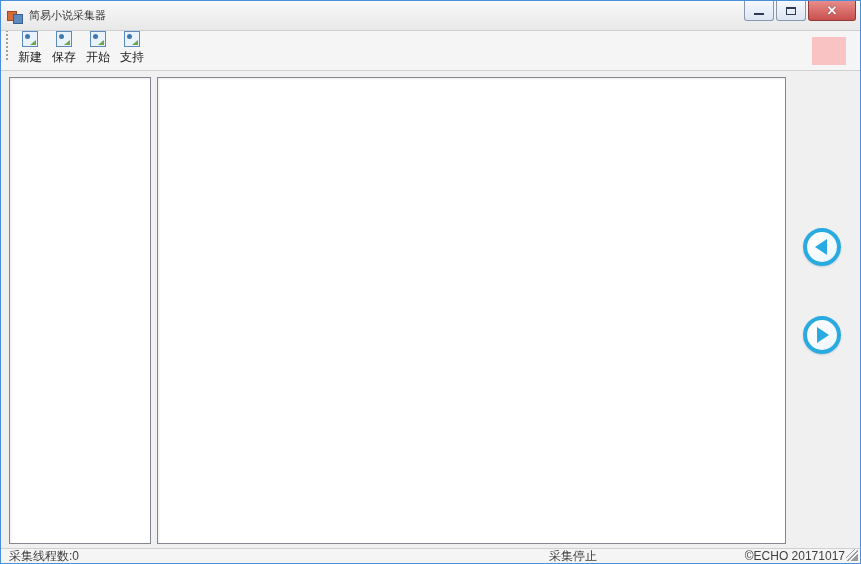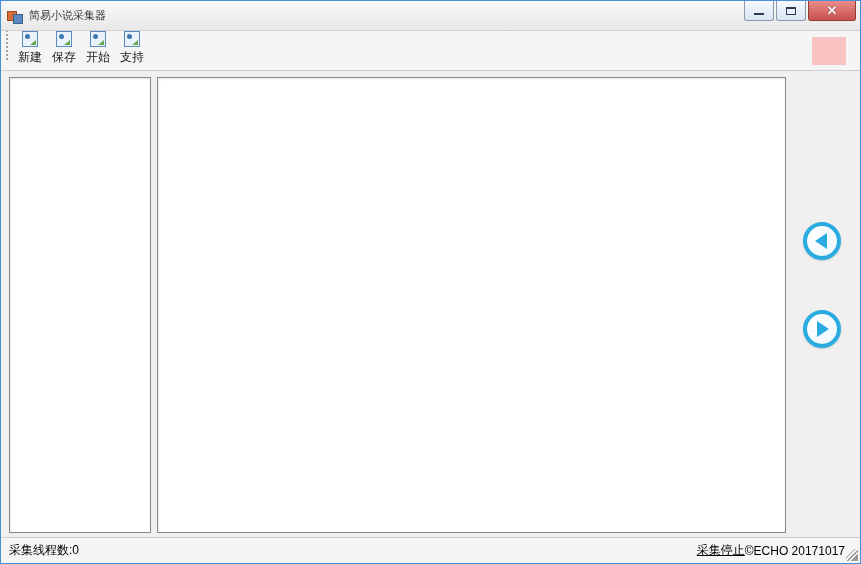--- a/index.html
+++ b/index.html
@@ -201,38 +201,37 @@
   }
   .arrow-right {
     width: 0; height: 0;
     border-top: 8px solid transparent;
     border-bottom: 8px solid transparent;
     border-left: 12px solid #29abe2;
     margin-left: 2px;
   }
   
   .statusbar {
-    height: 26px;
+    height: 15px;
     background: #f5f5f5;
     border-top: 1px solid #d0d0d0;
     display: flex;
     align-items: center;
     font-size: 12px;
-    color: #000000;
+    color: #404040;
     position: relative;
   }
   .status-left {
     padding-left: 8px;
     width: 320px;
   }
   .status-center {
     flex: 1;
-    text-align: right;
+    text-align: center;
     padding-left: 80px;
-    text-decoration: underline;
   }
   .status-right {
     padding-right: 15px;
   }
   .resize-grip {
     position: absolute;
     right: 2px; bottom: 2px;
     width: 12px; height: 12px;
     background:
       linear-gradient(135deg, transparent 0 6px, #9a9a9a 6px 7px, transparent 7px 9px, #9a9a9a 9px 10px, transparent 10px 12px, #9a9a9a 12px);

